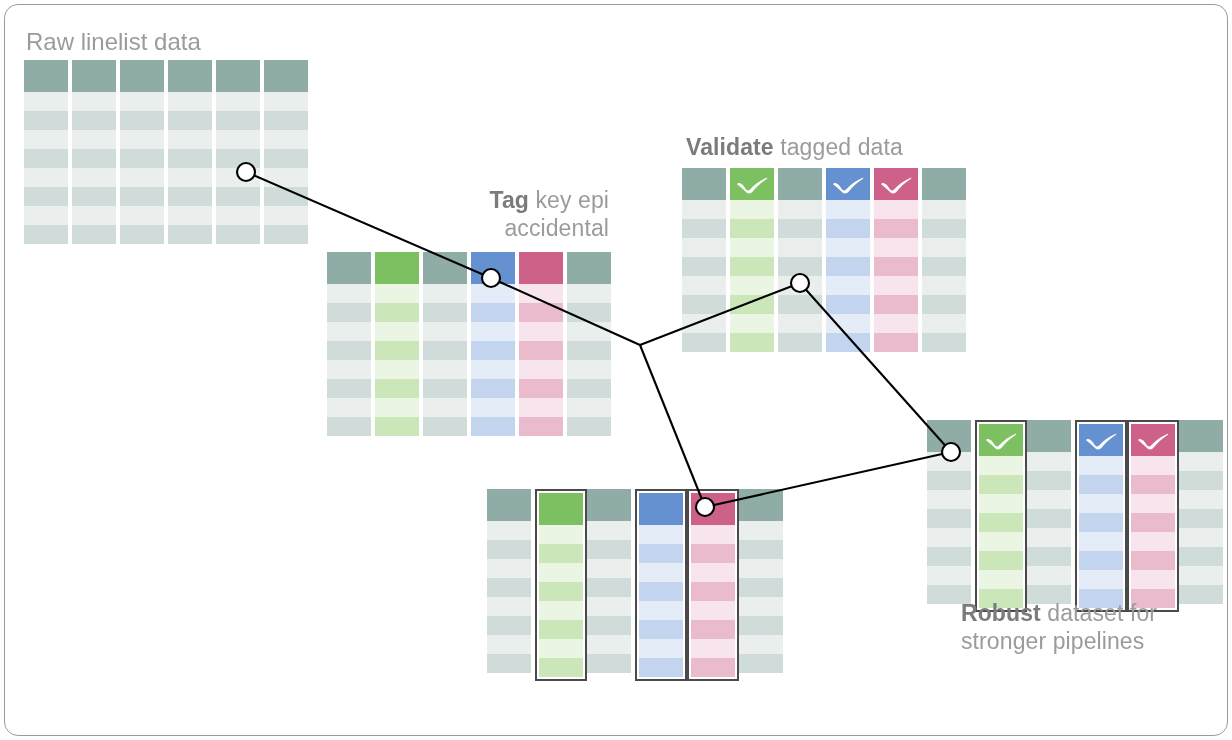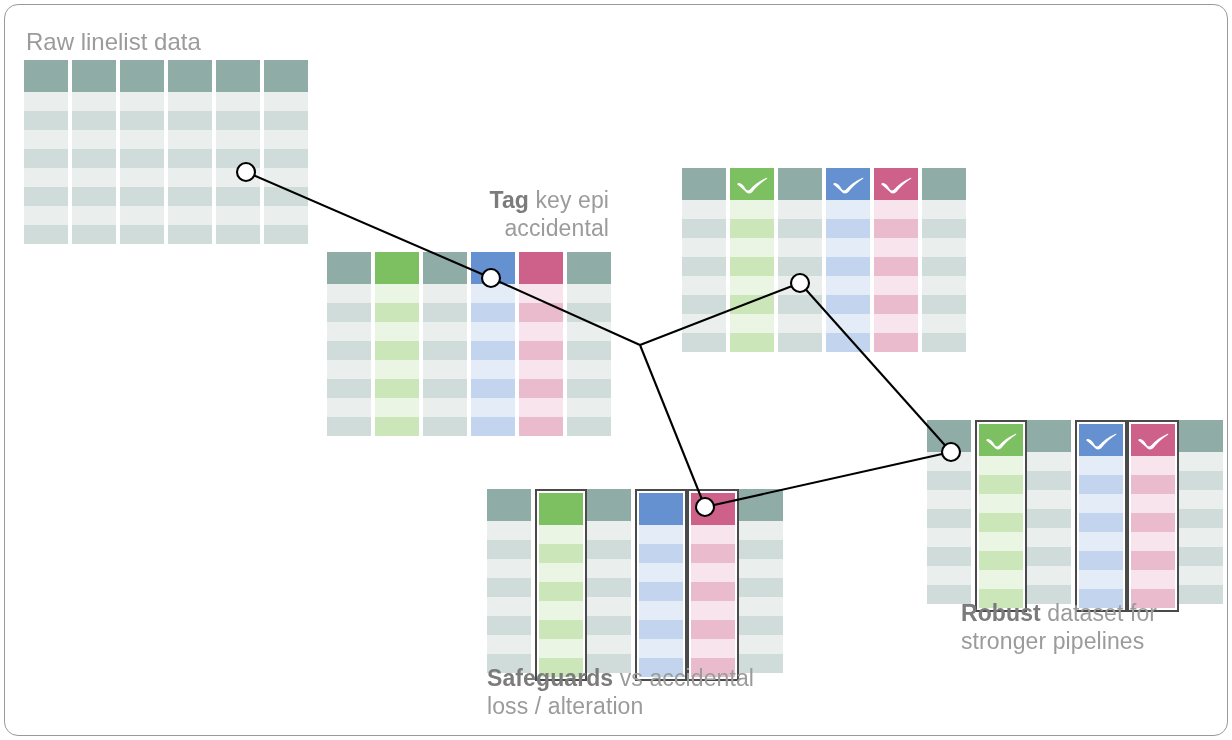--- a/index.html
+++ b/index.html
@@ -497,23 +497,22 @@
           <div class="cell" style="height: 19px; background: rgb(207, 220, 217);"></div>
         </div>
       </div>
     </div>
 
   <div class="title-plain" id="cap-raw" style="left:26px; top:28px;"><span>Raw linelist data</span></div>
 
   <div class="caption right" id="cap-tag" style="left:377px; top:186px; width:232px;"><span class="lead">Tag</span><span> key epi
 accidental</span></div>
 
-
-  <div class="caption left" id="cap-safeguards" style="left:487px; top:664px; width:420px;"><span class="lead">Safeguards</span><span> vs accidental
-loss / alteration</span></div>
+  <div class="caption left" id="cap-validate" style="left:686px; top:133px; width:420px;"><span class="lead">Validate</span><span> tagged data</span></div>
+
 
   <div class="caption left" id="cap-robust" style="left:961px; top:599px; width:300px;"><span class="lead">Robust</span><span> dataset for
 stronger pipelines</span></div>
 
   <svg id="links" viewBox="0 0 1232 740">
     <g id="link-paths">
         <line x1="246" y1="172" x2="491" y2="278" class="link-path"></line>
         <line x1="491" y1="278" x2="640" y2="345" class="link-path"></line>
         <line x1="640" y1="345" x2="800" y2="283" class="link-path"></line>
         <line x1="640" y1="345" x2="705" y2="507" class="link-path"></line>

